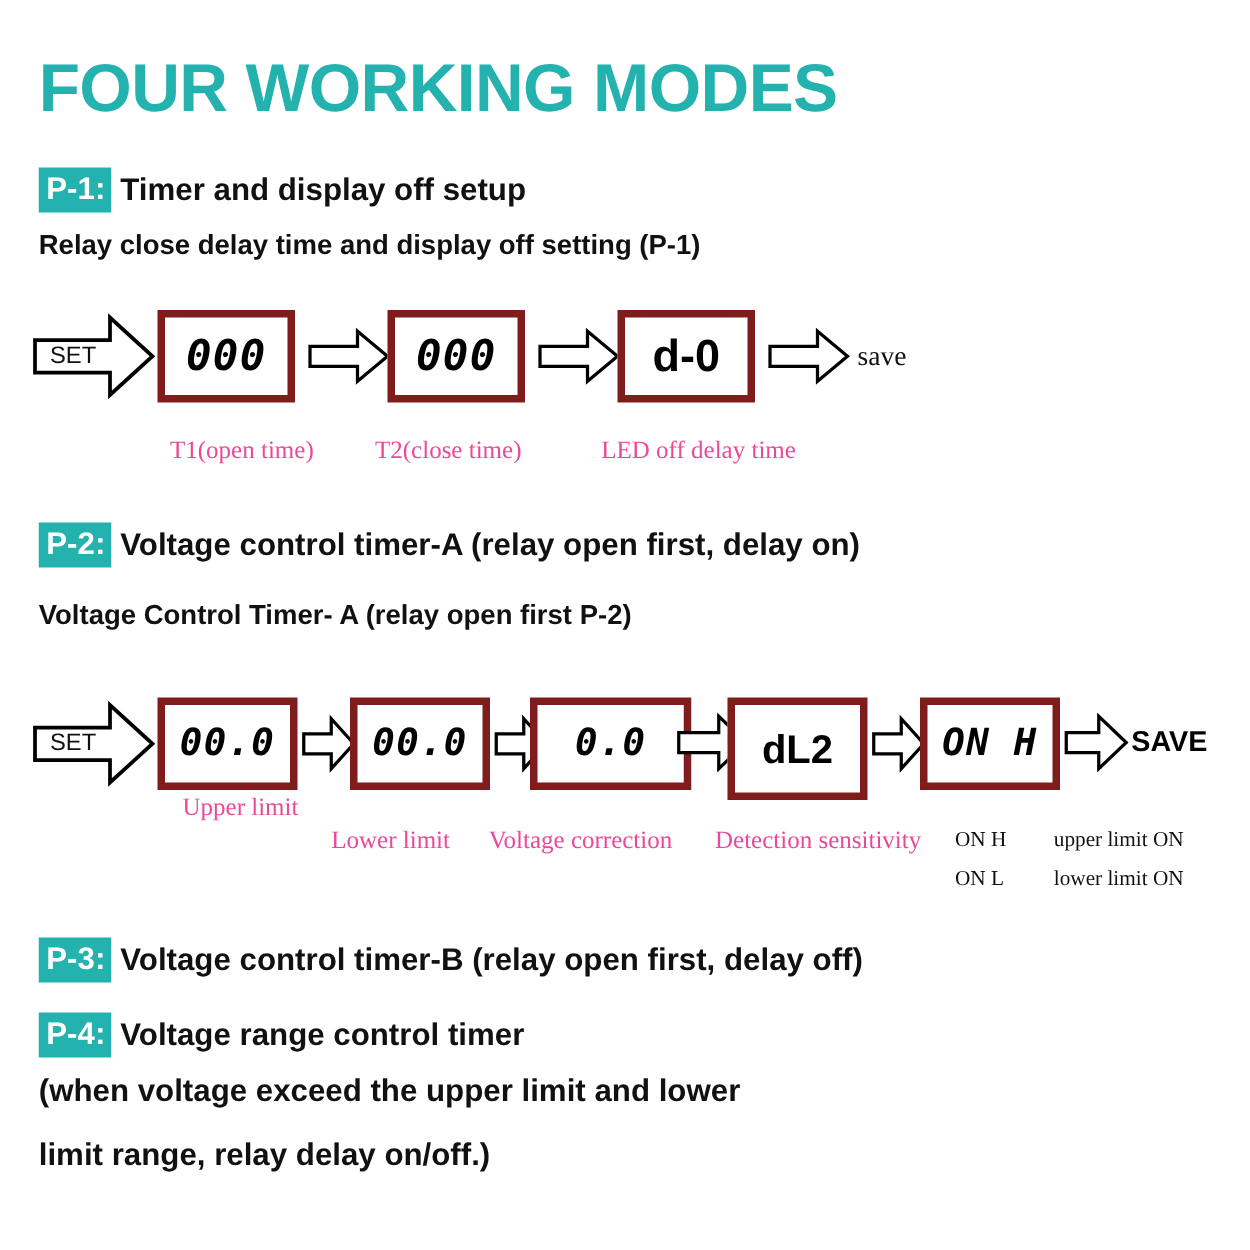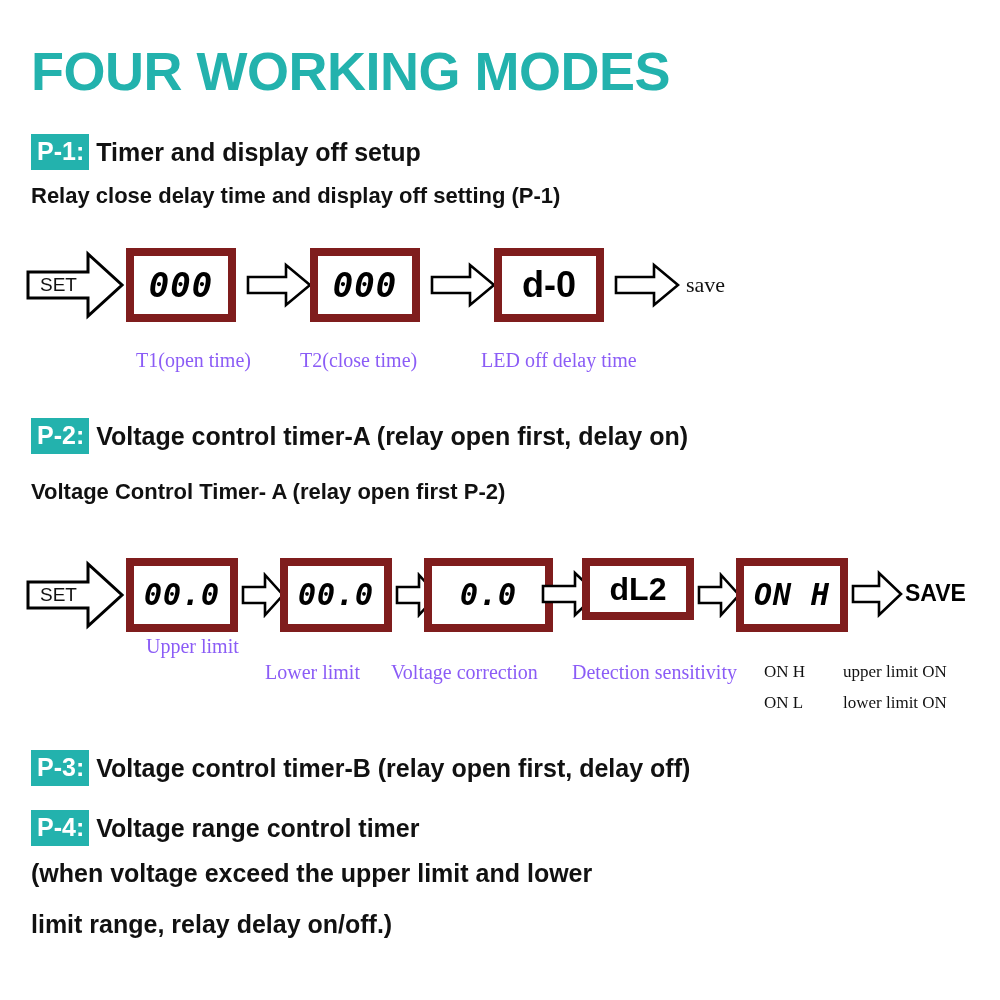--- a/index.html
+++ b/index.html
@@ -69,21 +69,21 @@
 
   
   .flow {
     position: absolute;
   }
 
   
   .disp-box {
     position: absolute;
     box-sizing: border-box;
-    border: 8px solid #7f1d1d;
+    border: 6px solid #7f1d1d;
     background: #ffffff;
     display: flex;
     align-items: center;
     justify-content: center;
   }
   .seg {
     font-family: "DejaVu Sans Mono", monospace;
     font-weight: bold;
     font-style: italic;
     color: #000000;
@@ -102,21 +102,21 @@
 
   
   .arrow-svg { position: absolute; }
 
   
   .cap {
     position: absolute;
     font-family: "Liberation Serif", serif;
     font-weight: normal;
     font-size: 20px;
-    color: #8b5cf6;
+    color: #ec4899;
     white-space: nowrap;
     line-height: 1;
   }
   .cap-sm {
     position: absolute;
     font-family: "Liberation Serif", serif;
     font-size: 17px;
     color: #111111;
     white-space: nowrap;
     line-height: 1;
@@ -228,21 +228,21 @@
   </svg>
 
   <div class="disp-box" style="left:424px; top:558px; width:129px; height:74px;">
     <span class="seg seg-md">0.0</span>
   </div>
 
   <svg class="arrow-svg" style="left:541px; top:570px;" width="58" height="48" viewBox="0 0 58 48">
     <path d="M2 16 L34 16 L34 3 L56 24 L34 45 L34 32 L2 32 Z" fill="#ffffff" stroke="#000000" stroke-width="2.6" stroke-linejoin="miter"></path>
   </svg>
 
-  <div class="disp-box" style="left:582px; top:558px; width:112px; height:62px;">
+  <div class="disp-box" style="left:582px; top:558px; width:112px; height:82px;">
     <span class="seg dletter" style="font-size:32px;">dL2</span>
   </div>
 
   <svg class="arrow-svg" style="left:697px; top:572px;" width="44" height="46" viewBox="0 0 44 46">
     <path d="M2 15 L24 15 L24 3 L42 23 L24 43 L24 31 L2 31 Z" fill="#ffffff" stroke="#000000" stroke-width="2.6" stroke-linejoin="miter"></path>
   </svg>
 
   <div class="disp-box" style="left:736px; top:558px; width:112px; height:74px;">
     <span class="seg seg-md">ON H</span>
   </div>

